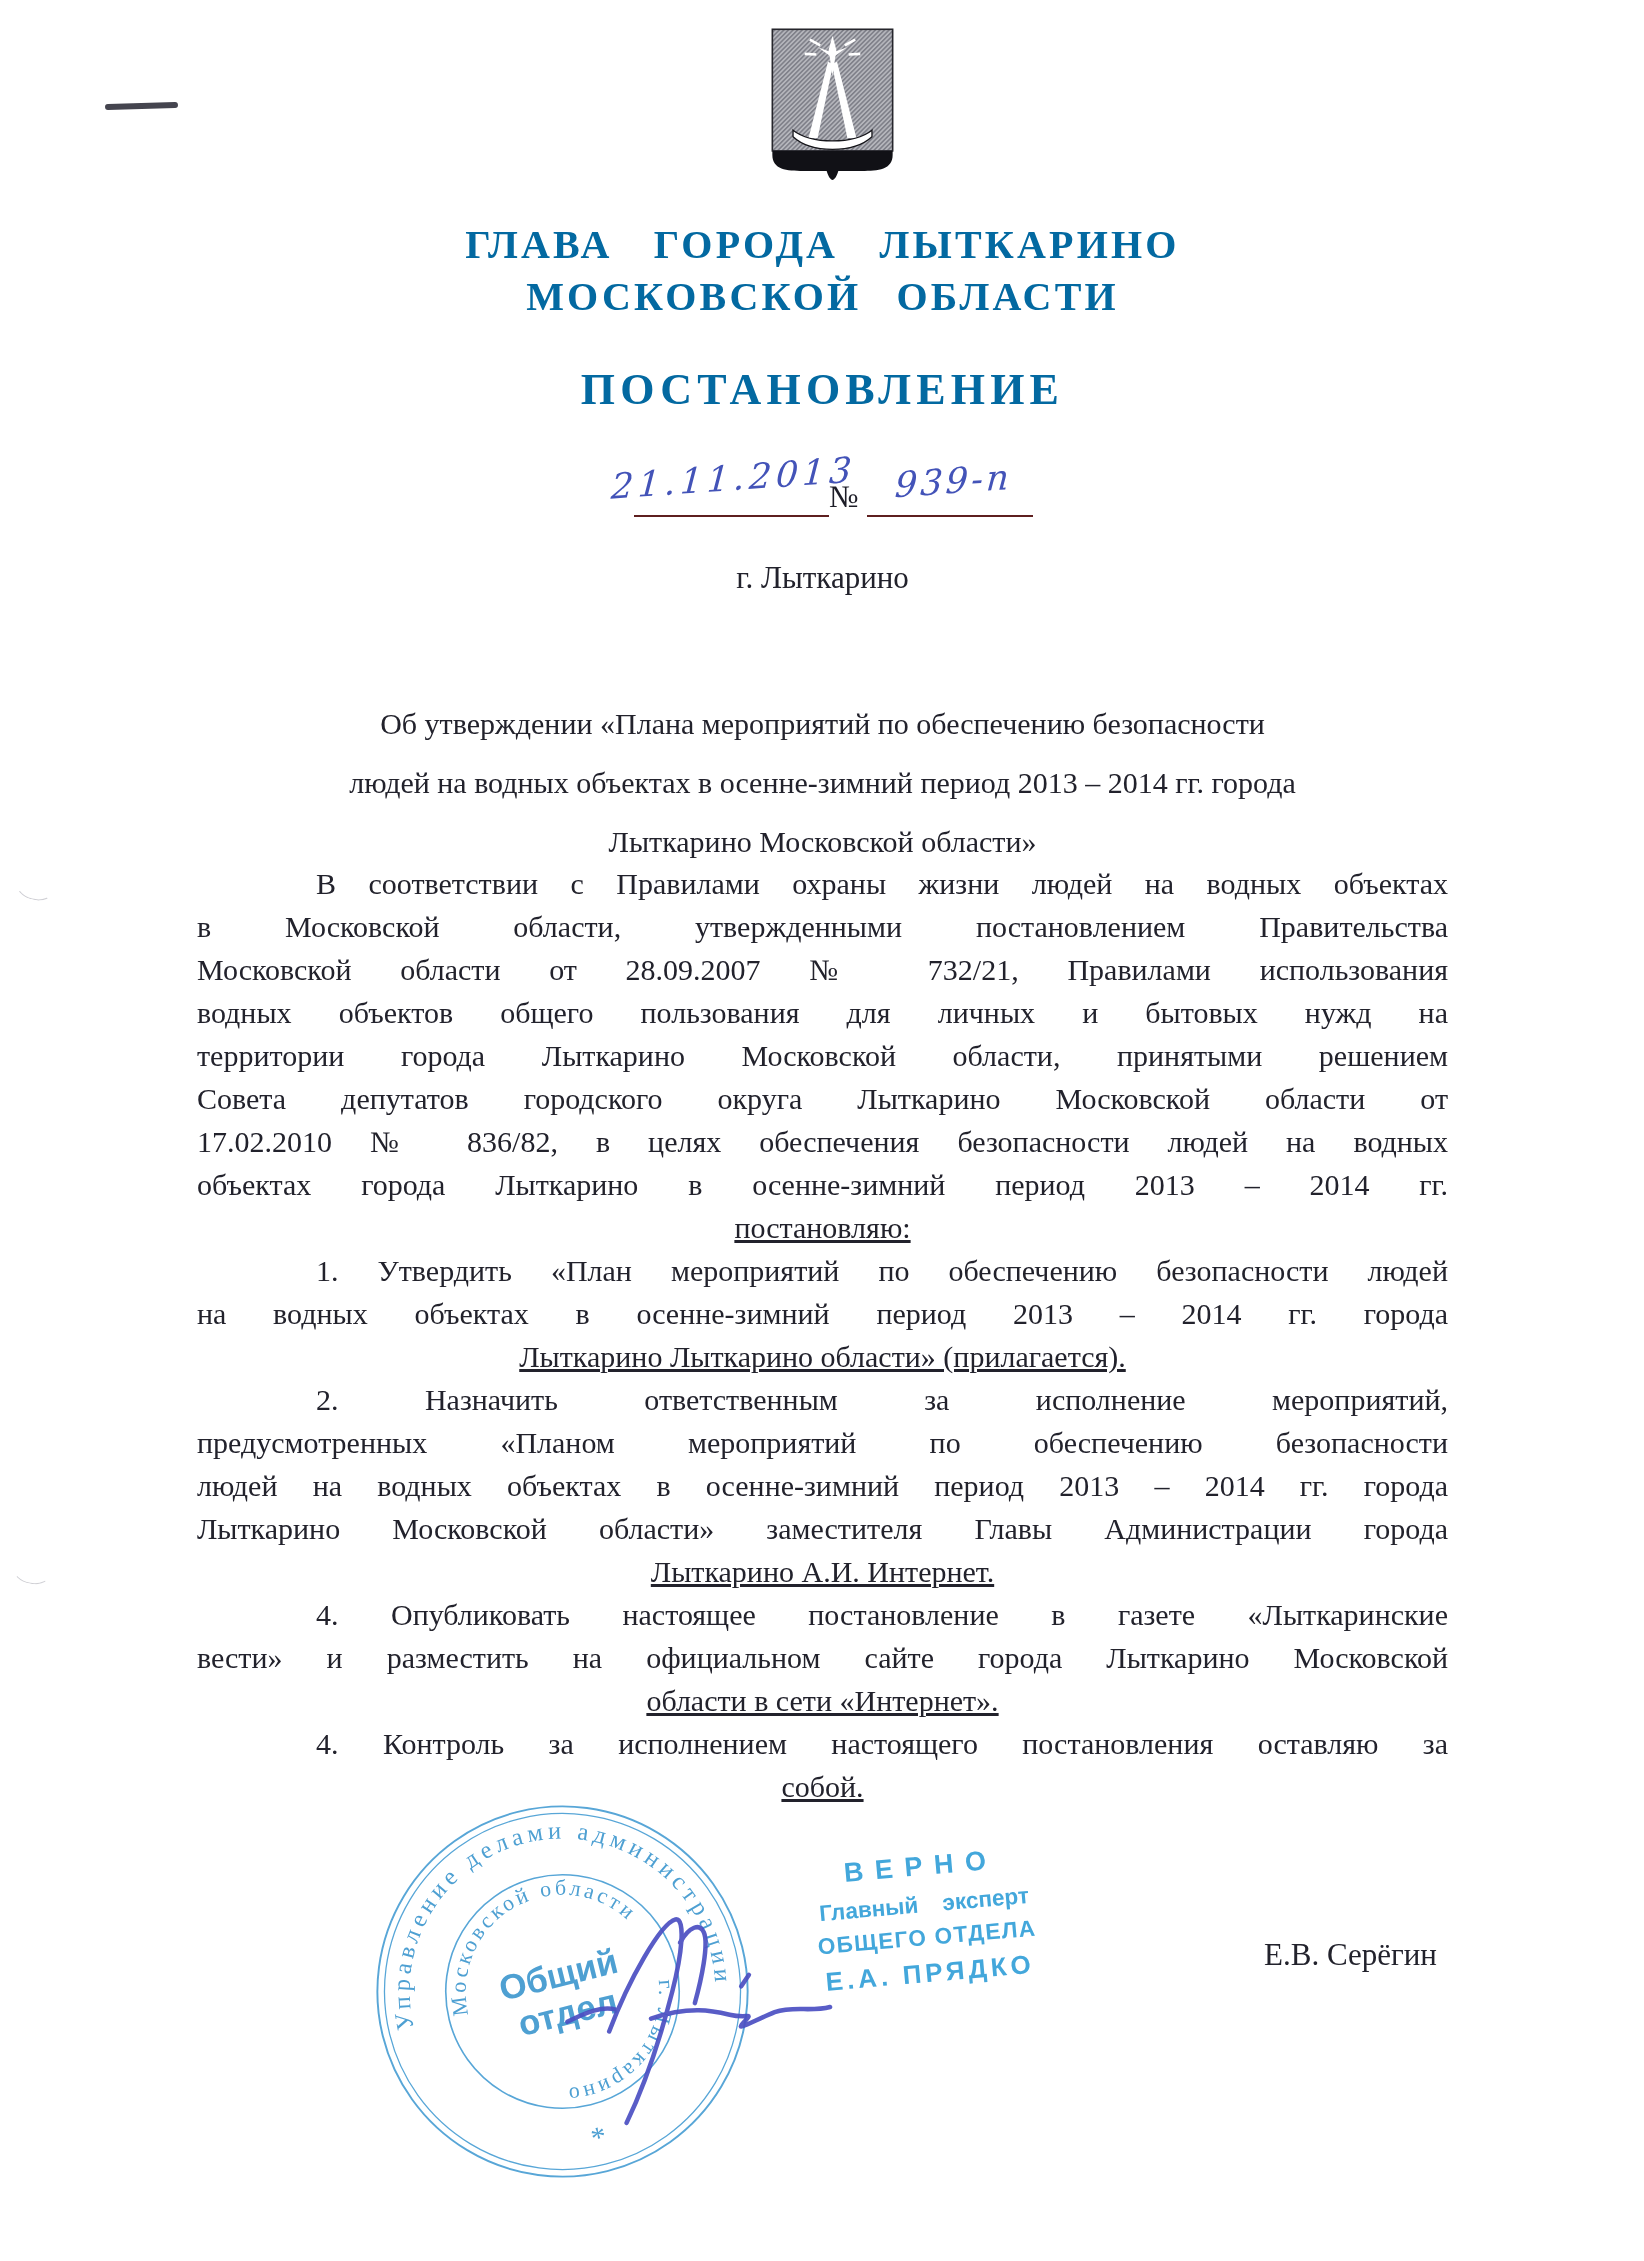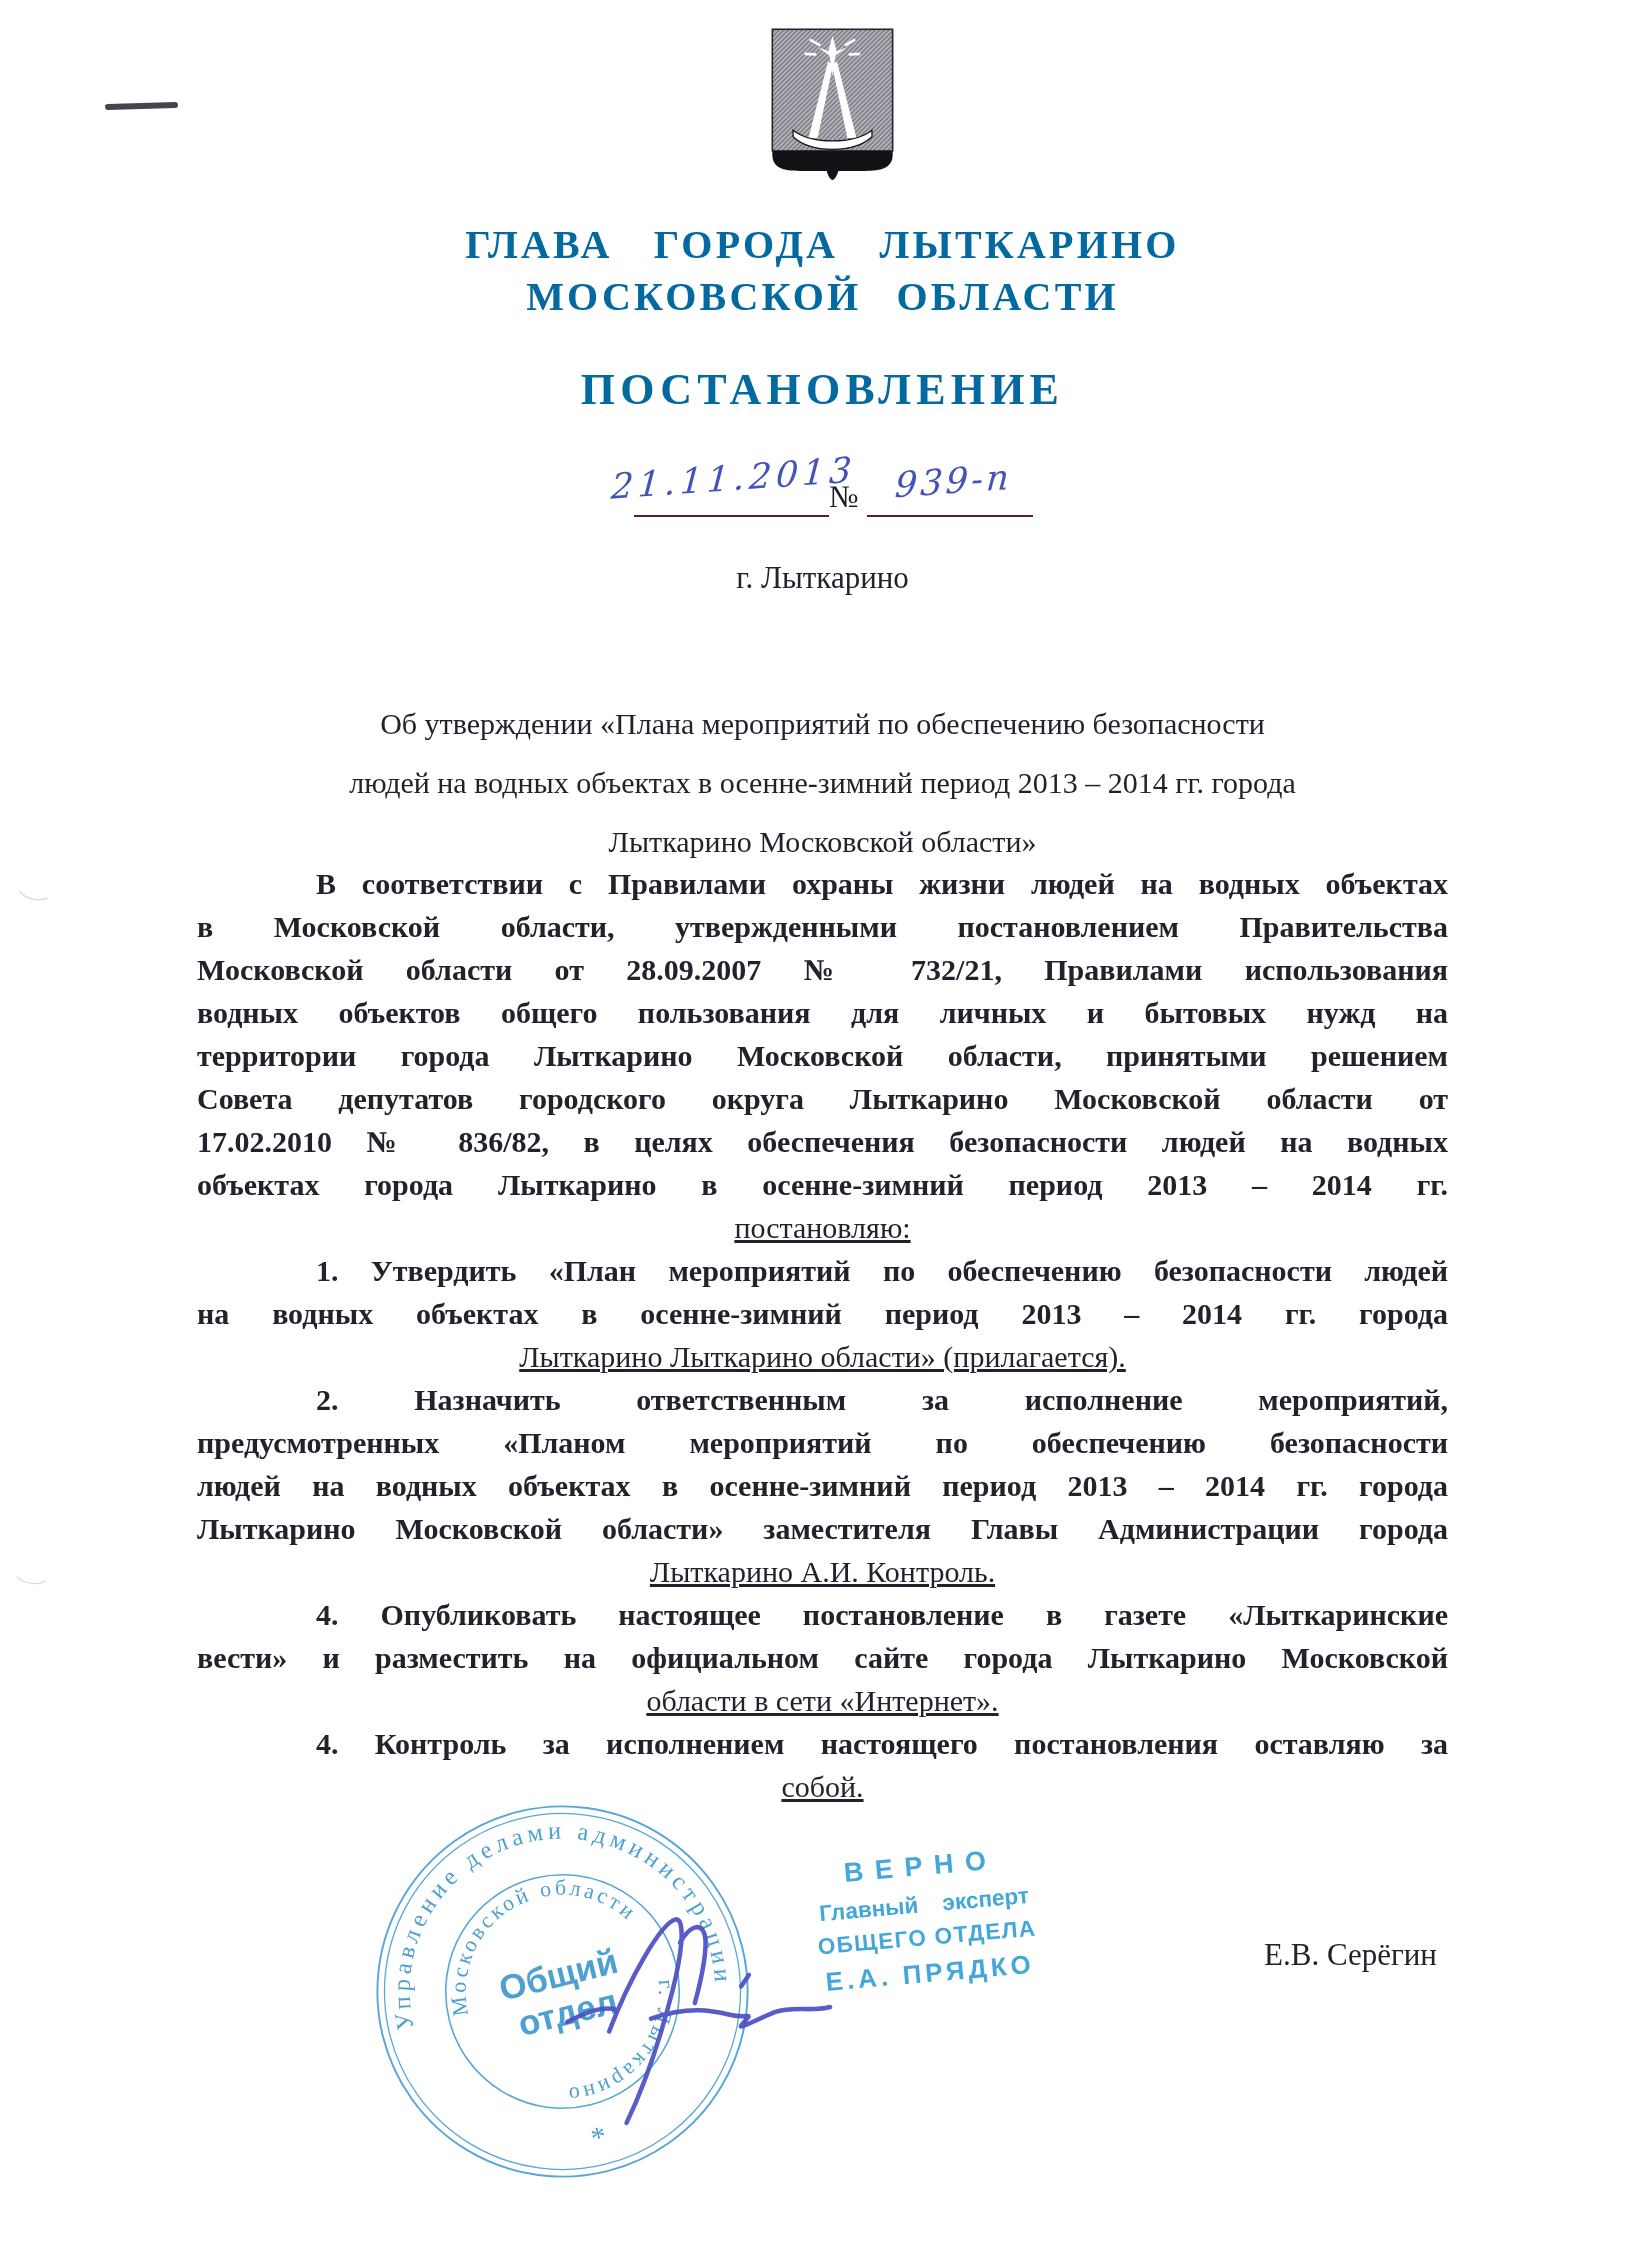--- a/index.html
+++ b/index.html
@@ -37,21 +37,21 @@
 
   .place{left:0;top:560px;width:1645px;text-align:center;font-size:31px;}
 
   
   .subject{left:197px;top:694px;width:1251px;}
   .subj-line{font-size:30px;line-height:59px;text-align:center;white-space:nowrap;font-family:Liberation Serif, serif;}
 
   
   .bodytext{left:197px;top:862px;width:1251px;}
   .bline{font-size:30px;line-height:43px;height:43px;}
-  .jl{text-align:justify;text-align-last:justify;font-weight:bold;}
+  .jl{text-align:justify;text-align-last:justify;}
   .ll{text-align:center;text-decoration:underline;}
   .ind{text-indent:119px;}
 
   
   .round-stamp{left:369px;top:1798px;width:387px;height:387px;
                transform:rotate(-14deg);opacity:.92;}
   .round-stamp text{fill:#3f98cf;}
 
   
   .verno{left:777px;top:1851px;width:297px;transform:rotate(-5deg);
@@ -120,21 +120,21 @@
   <div class="bline ll">постановляю:</div>
 
   <div class="bline jl ind">1. Утвердить «План мероприятий по обеспечению безопасности людей</div>
   <div class="bline jl">на водных объектах в осенне-зимний период 2013 – 2014 гг. города</div>
   <div class="bline ll">Лыткарино Лыткарино области» (прилагается).</div>
 
   <div class="bline jl ind">2. Назначить ответственным за исполнение мероприятий,</div>
   <div class="bline jl">предусмотренных «Планом мероприятий по обеспечению безопасности</div>
   <div class="bline jl">людей на водных объектах в осенне-зимний период 2013 – 2014 гг. города</div>
   <div class="bline jl">Лыткарино Московской области» заместителя Главы Администрации города</div>
-  <div class="bline ll">Лыткарино А.И. Контроль.</div>
+  <div class="bline ll">Лыткарино А.И. Интернет.</div>
 
   <div class="bline jl ind">4. Опубликовать настоящее постановление в газете «Лыткаринские</div>
   <div class="bline jl">вести» и разместить на официальном сайте города Лыткарино Московской</div>
   <div class="bline ll">области в сети «Интернет».</div>
 
   <div class="bline jl ind">4. Контроль за исполнением настоящего постановления оставляю за</div>
   <div class="bline ll">собой.</div>
 </div>
 
 <svg class="abs round-stamp" viewBox="0 0 600 600">

